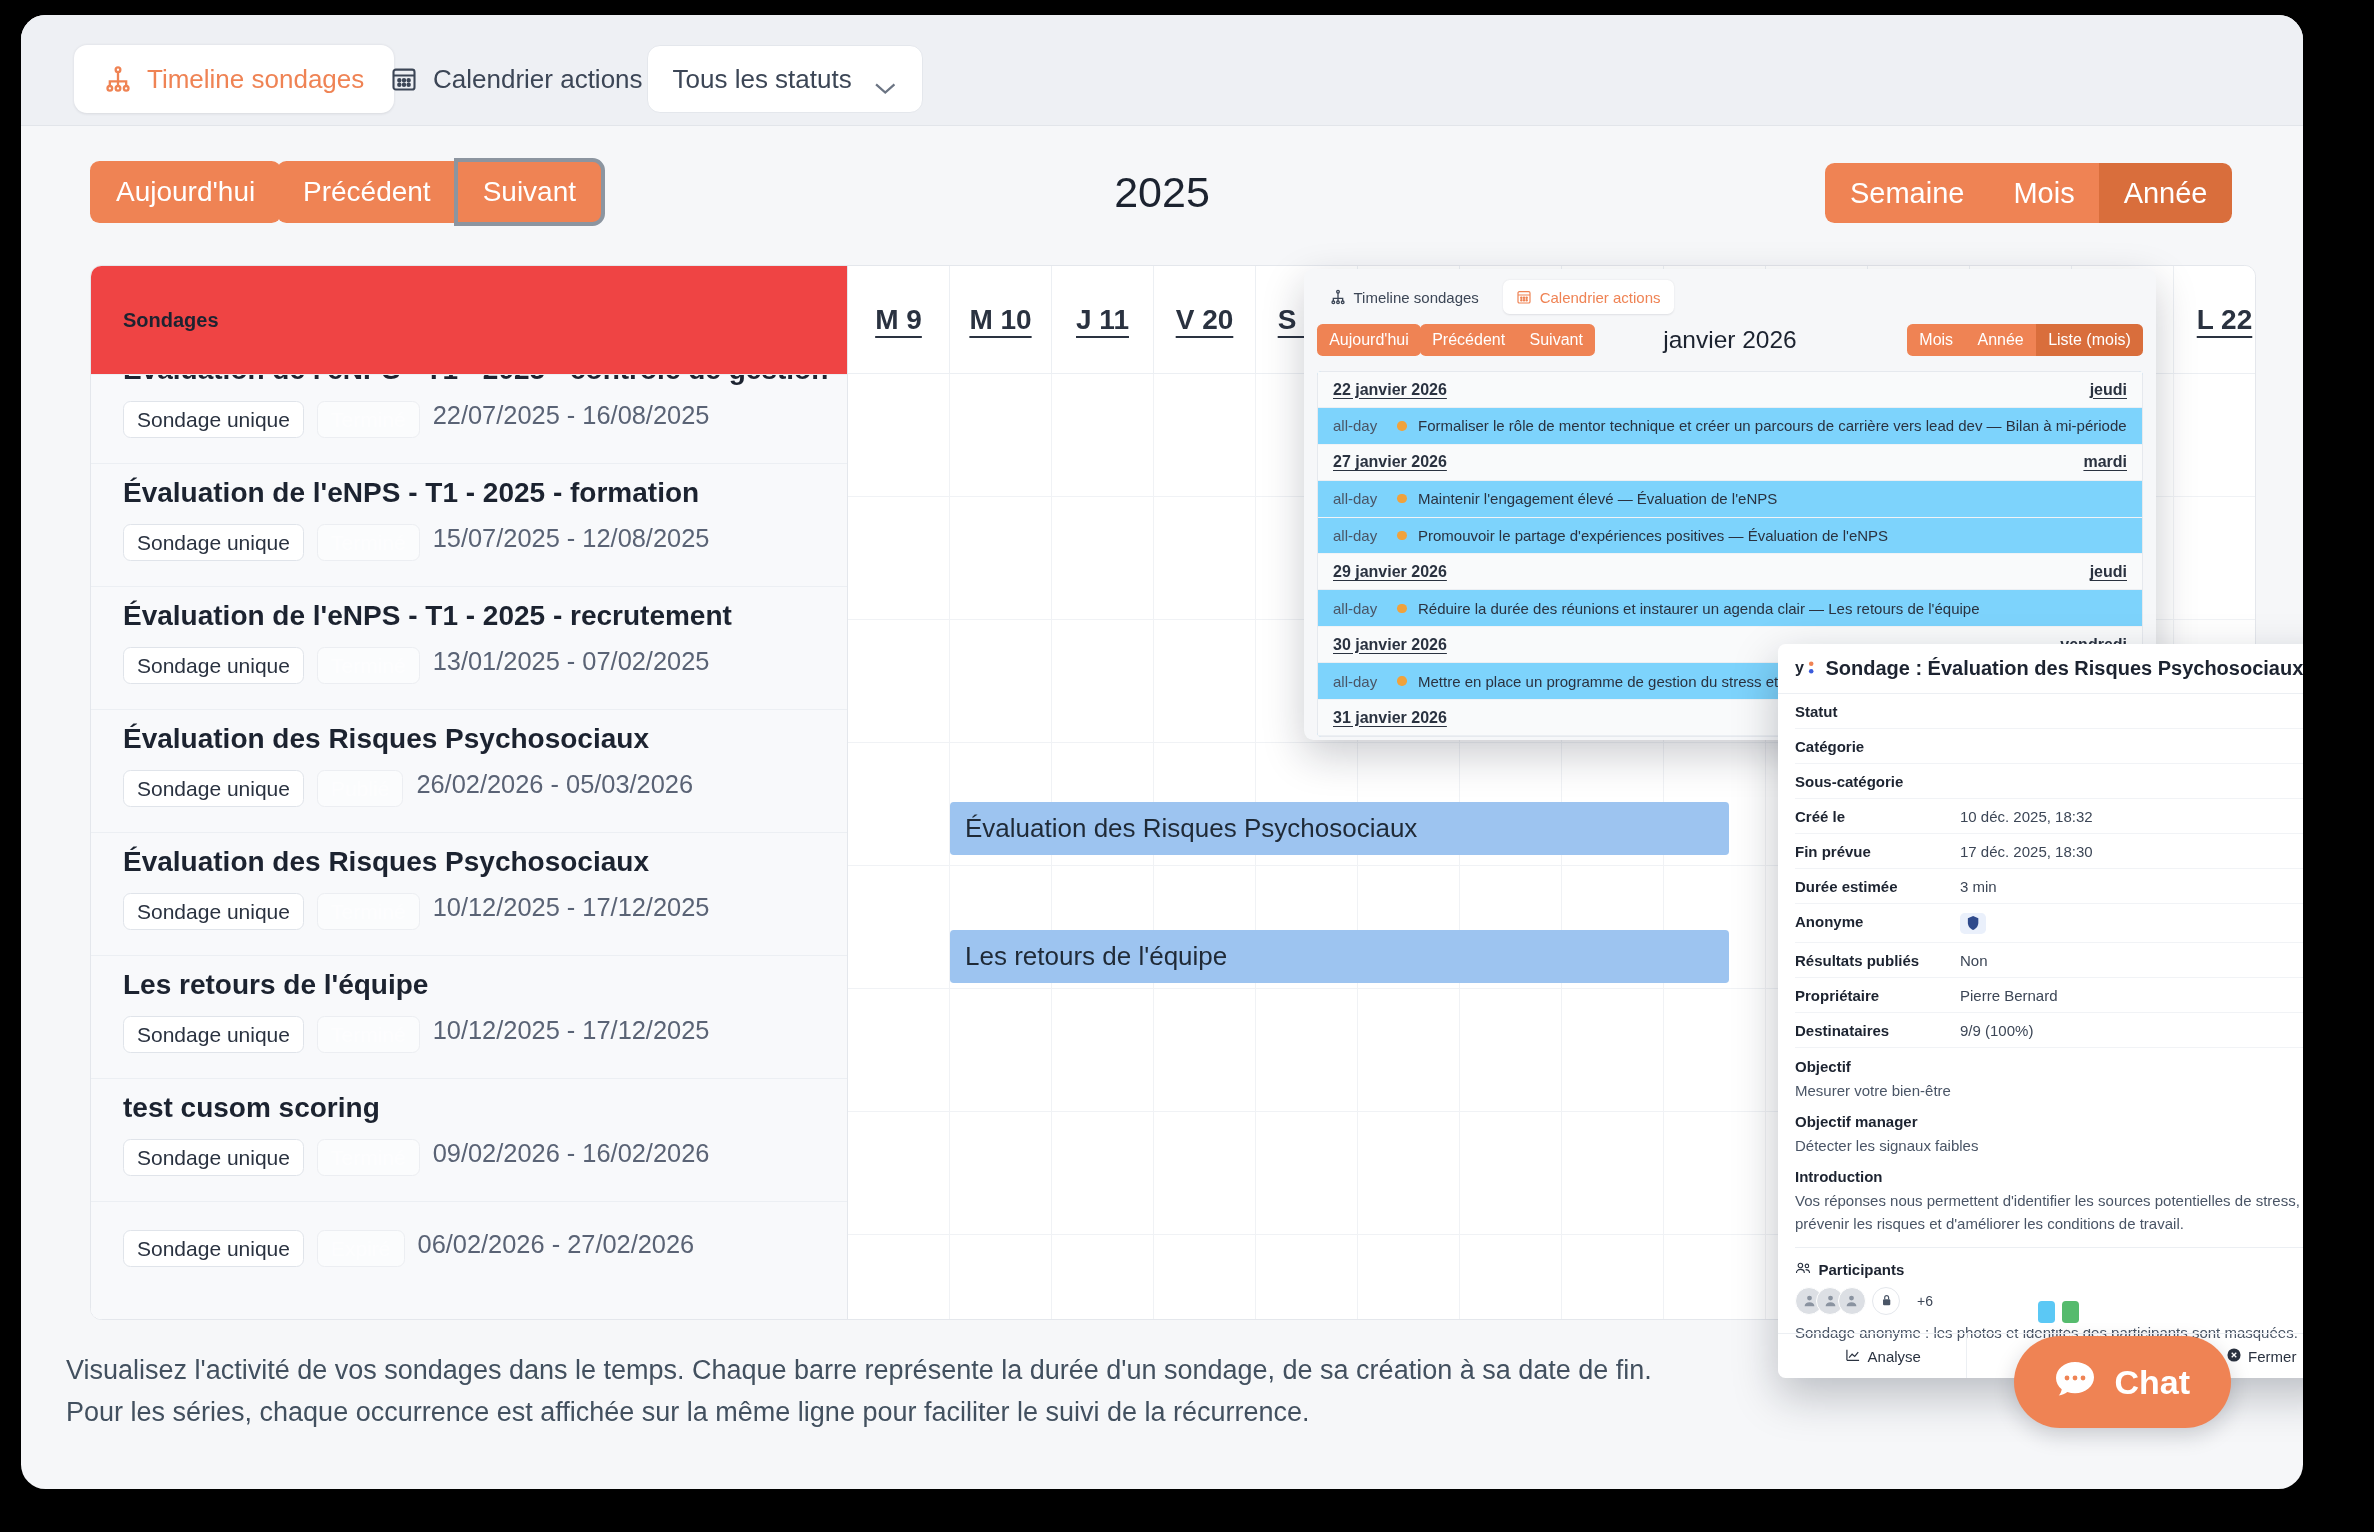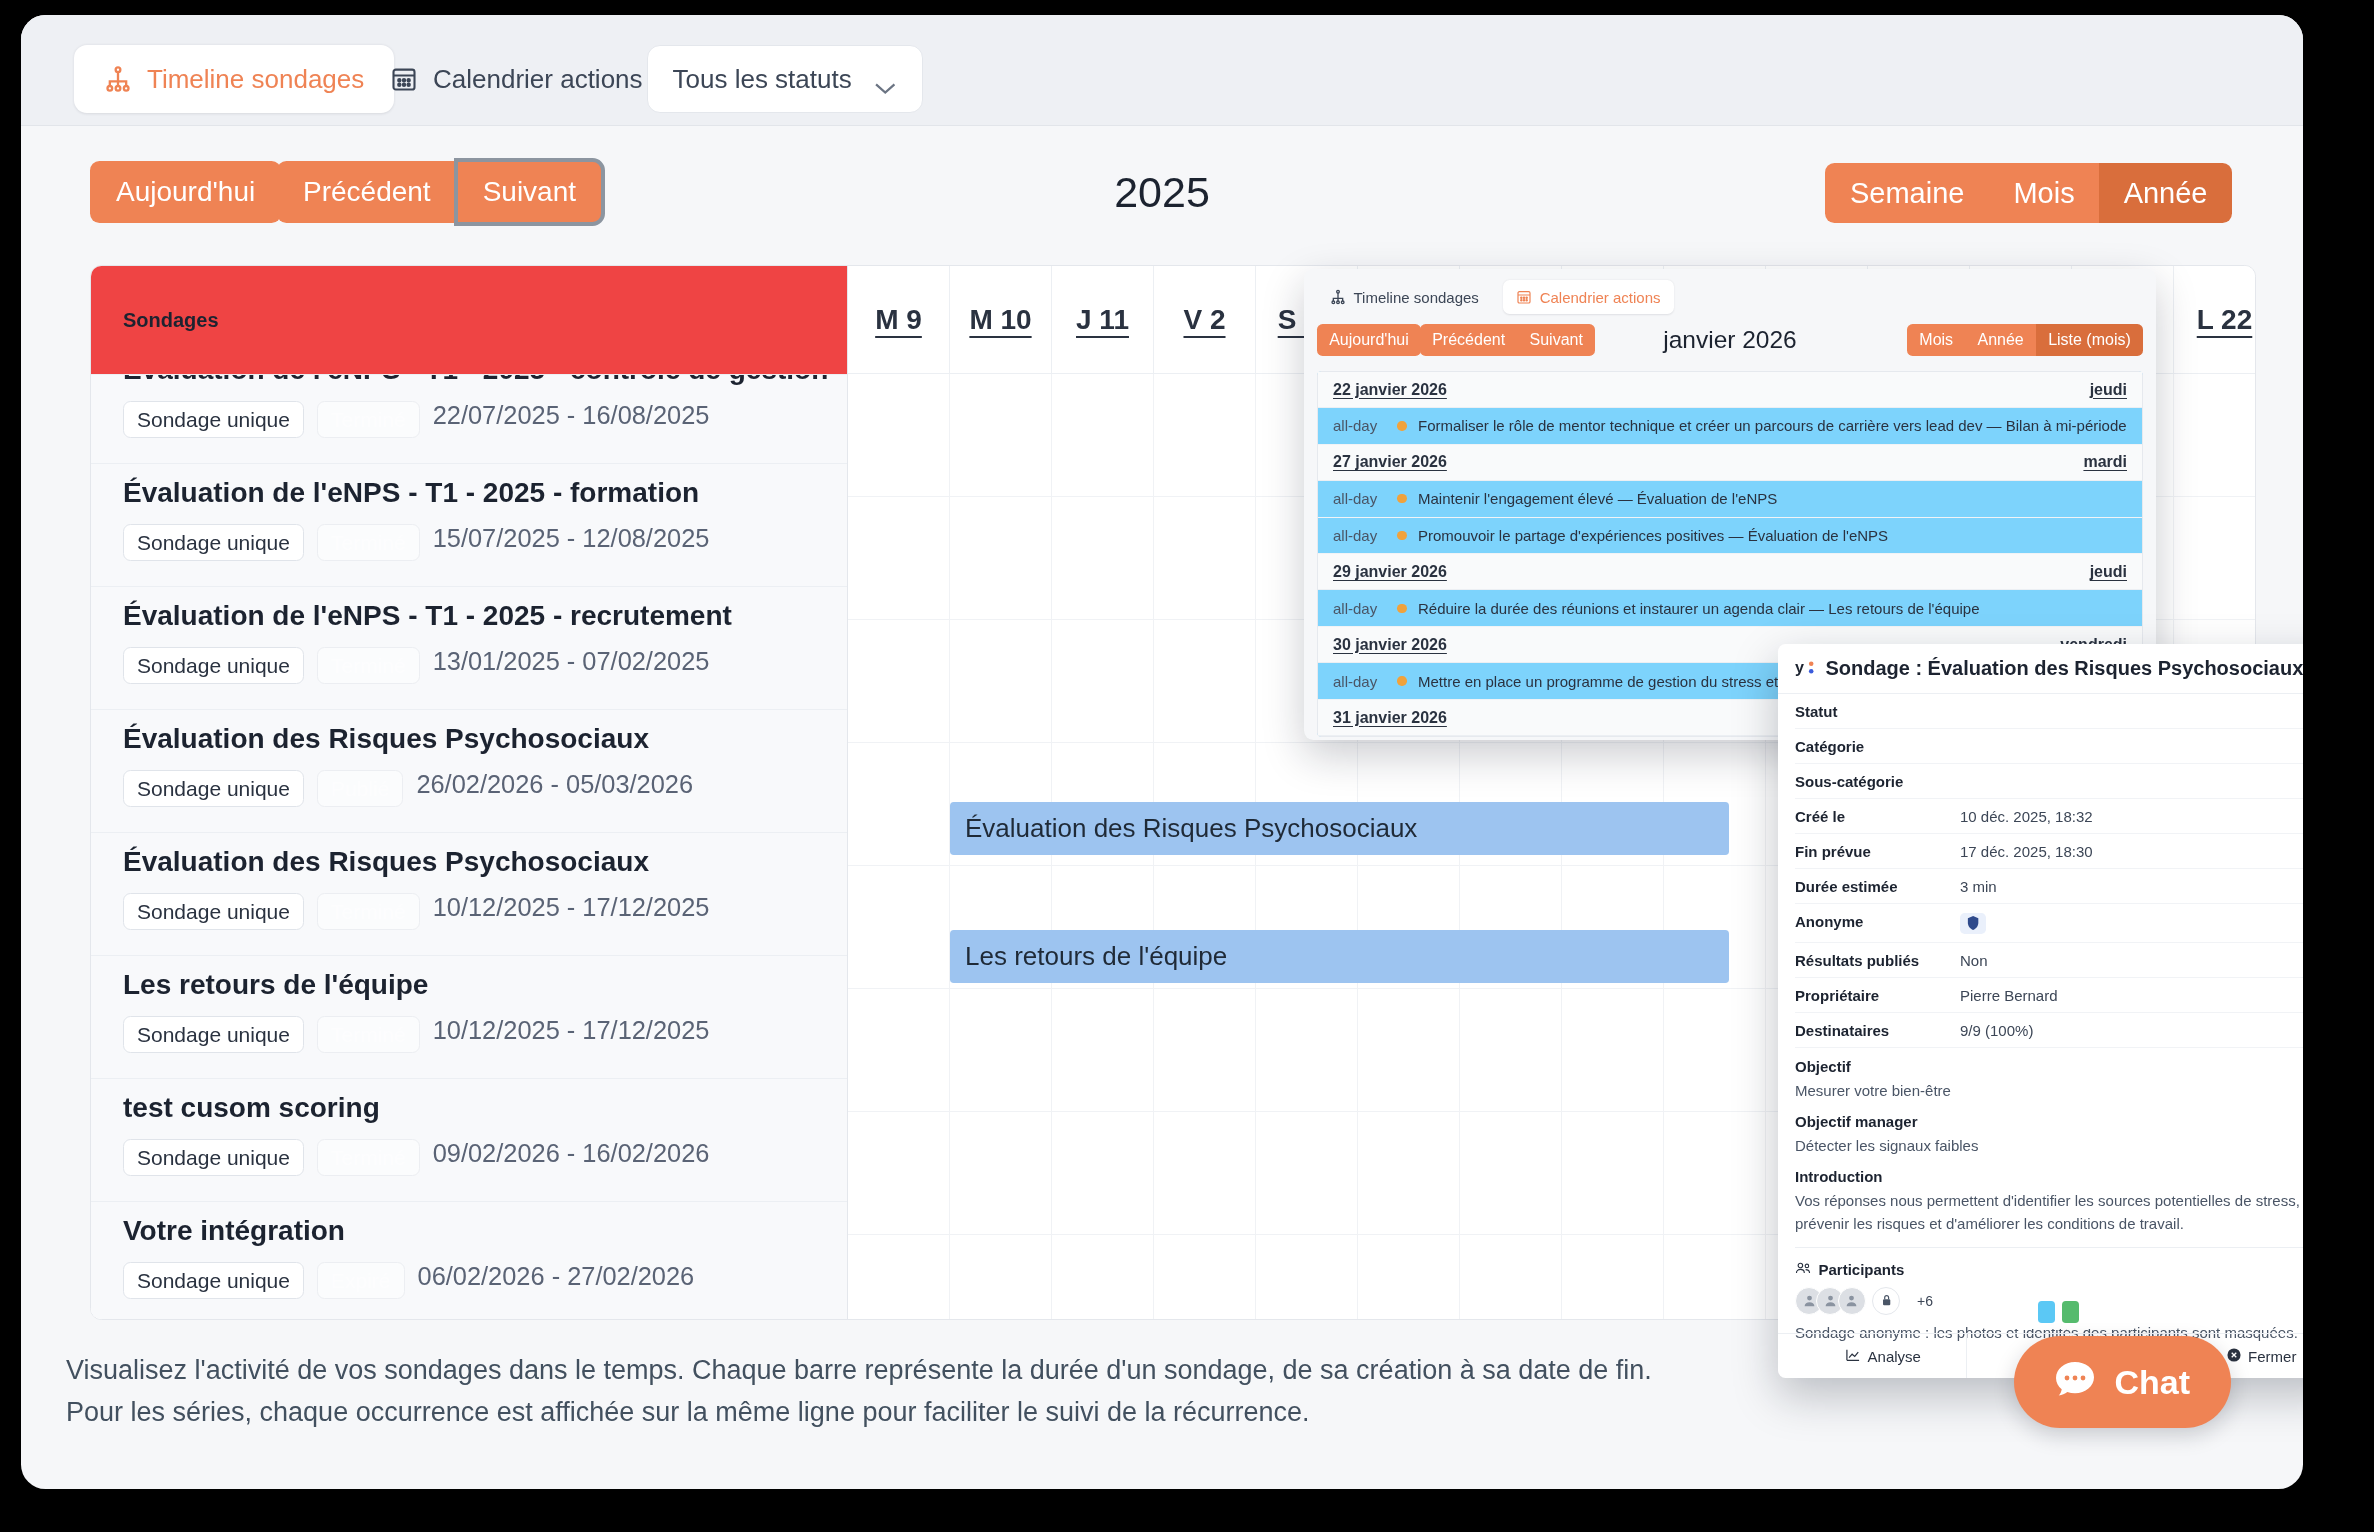--- a/index.html
+++ b/index.html
@@ -346,35 +346,34 @@
       </div>
       <div class="srow">
         <div class="nm">test cusom scoring</div>
         <div class="meta">
           <span class="chip">Sondage unique</span>
           <span class="chip st">Terminé</span>
           <span class="dates">09/02/2026 - 16/02/2026</span>
         </div>
       </div>
       <div class="srow">
-        <div class="nm">Votre intégration</div>
         <div class="meta">
           <span class="chip">Sondage unique</span>
           <span class="chip st">Expiré</span>
           <span class="dates">06/02/2026 - 27/02/2026</span>
         </div>
       </div>
     </div>
 
     <div class="rightcol">
       <div class="daybar">
         <div class="daycell">M 9</div>
         <div class="daycell">M 10</div>
         <div class="daycell">J 11</div>
-        <div class="daycell">V 2</div>
+        <div class="daycell">V 20</div>
         <div class="daycell">S 13</div>
         <div class="daycell">D 14</div>
         <div class="daycell">L 15</div>
         <div class="daycell">M 16</div>
         <div class="daycell">M 17</div>
         <div class="daycell">J 18</div>
         <div class="daycell">V 19</div>
         <div class="daycell">S 20</div>
         <div class="daycell">D 21</div>
         <div class="daycell">L 22</div>

